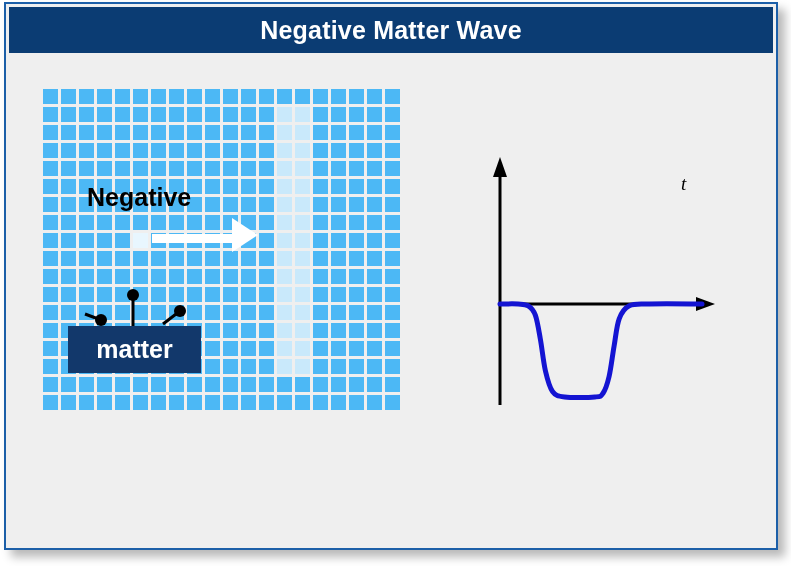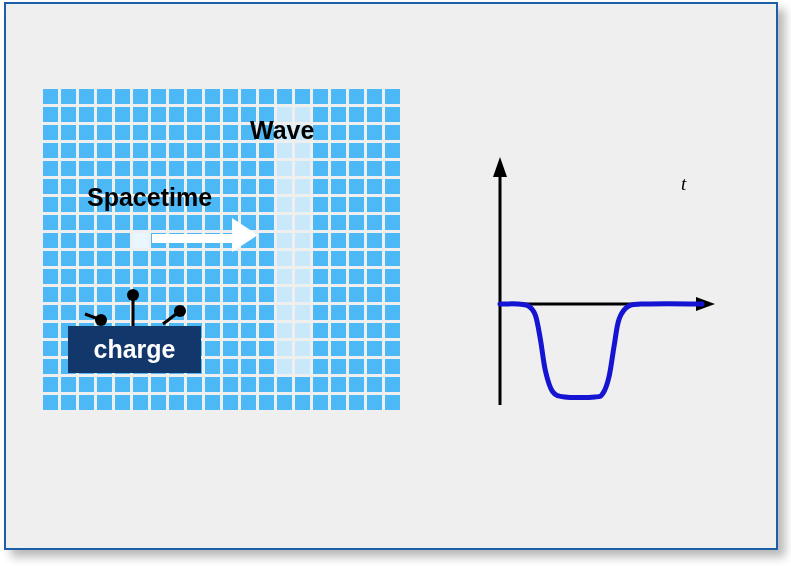--- a/index.html
+++ b/index.html
@@ -211,20 +211,23 @@
     text-align: center;
     width: 718px;
   }
 </style>
 </head>
 <body>
 
 <div id="figure">
   <div class="card">
 
+    <div class="titlebar">
+      <span class="title-text">Negative Matter Wave</span>
+    </div>
 
     <div class="body-panel">
 
       <div class="grid-wrap">
         <div class="grid-canvas" id="grid-canvas">
             <div class="cell" style="left: 0px; top: 0px;"></div>
             <div class="cell" style="left: 18px; top: 0px;"></div>
             <div class="cell" style="left: 36px; top: 0px;"></div>
             <div class="cell" style="left: 54px; top: 0px;"></div>
             <div class="cell" style="left: 72px; top: 0px;"></div>
@@ -583,34 +586,33 @@
             <div class="cell" style="left: 306px; top: 306px;"></div>
             <div class="cell" style="left: 324px; top: 306px;"></div>
             <div class="cell" style="left: 342px; top: 306px;"></div>
           </div>
 
         <div class="prop-arrow">
           <div class="shaft"></div>
           <div class="head"></div>
         </div>
 
-        <div class="lbl lbl-particle">Spacetime</div>
-        <div class="lbl lbl-wave">Wave</div>
+        <div class="lbl lbl-particle">Negative</div>
 
         <svg class="leaders" width="344" height="312" viewBox="0 0 344 312">
           <line x1="58" y1="231" x2="42" y2="225" stroke="#000000" stroke-width="3"></line>
           <line x1="90" y1="237" x2="90" y2="206" stroke="#000000" stroke-width="3"></line>
           <line x1="120" y1="235" x2="137" y2="222" stroke="#000000" stroke-width="3"></line>
           <circle cx="58" cy="231" r="6" fill="#000000"></circle>
           <circle cx="90" cy="206" r="6" fill="#000000"></circle>
           <circle cx="137" cy="222" r="6" fill="#000000"></circle>
         </svg>
 
         <div class="scells-box">
-          <span class="scells-text">charge</span>
+          <span class="scells-text">matter</span>
         </div>
       </div>
 
       <div class="plot-wrap">
         <svg class="plot-svg" width="310" height="310" viewBox="0 0 310 310">
 
           <line x1="81" y1="330" x2="81" y2="75" stroke="#000000" stroke-width="3"></line>
           <polygon points="81,62 74,82 88,82" fill="#000000"></polygon>
 
           <line x1="81" y1="209" x2="283" y2="209" stroke="#000000" stroke-width="3"></line>

